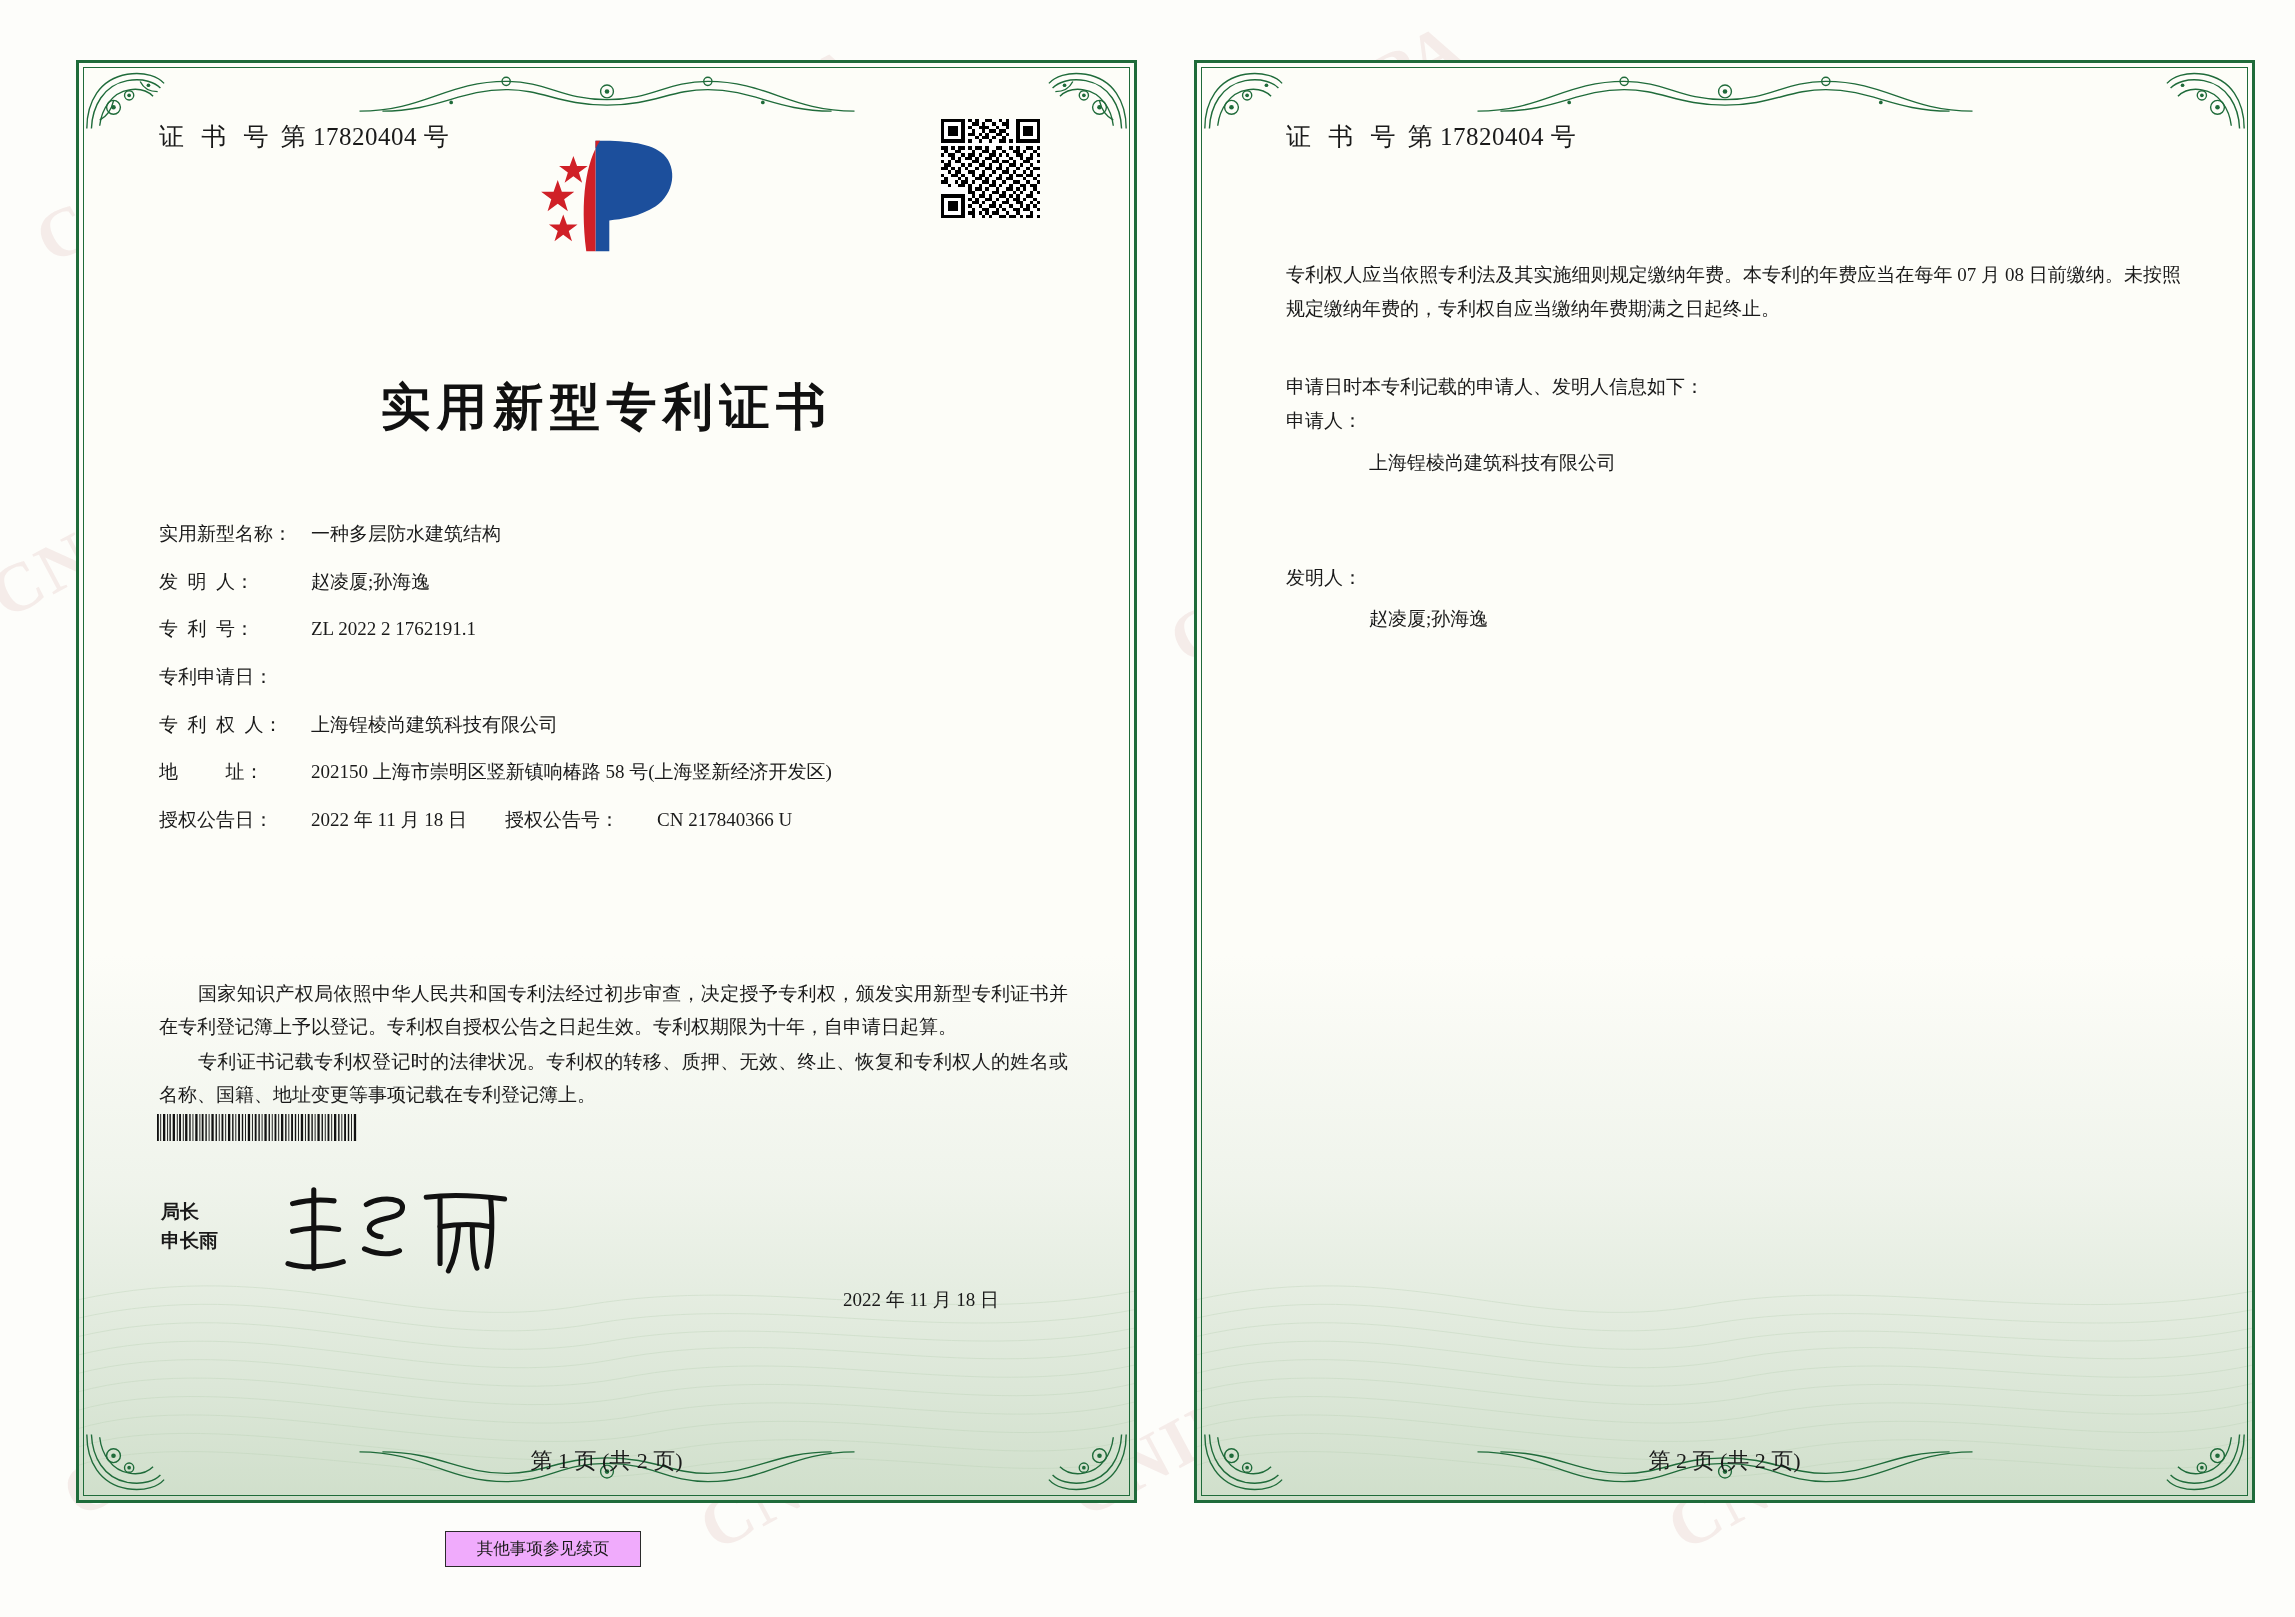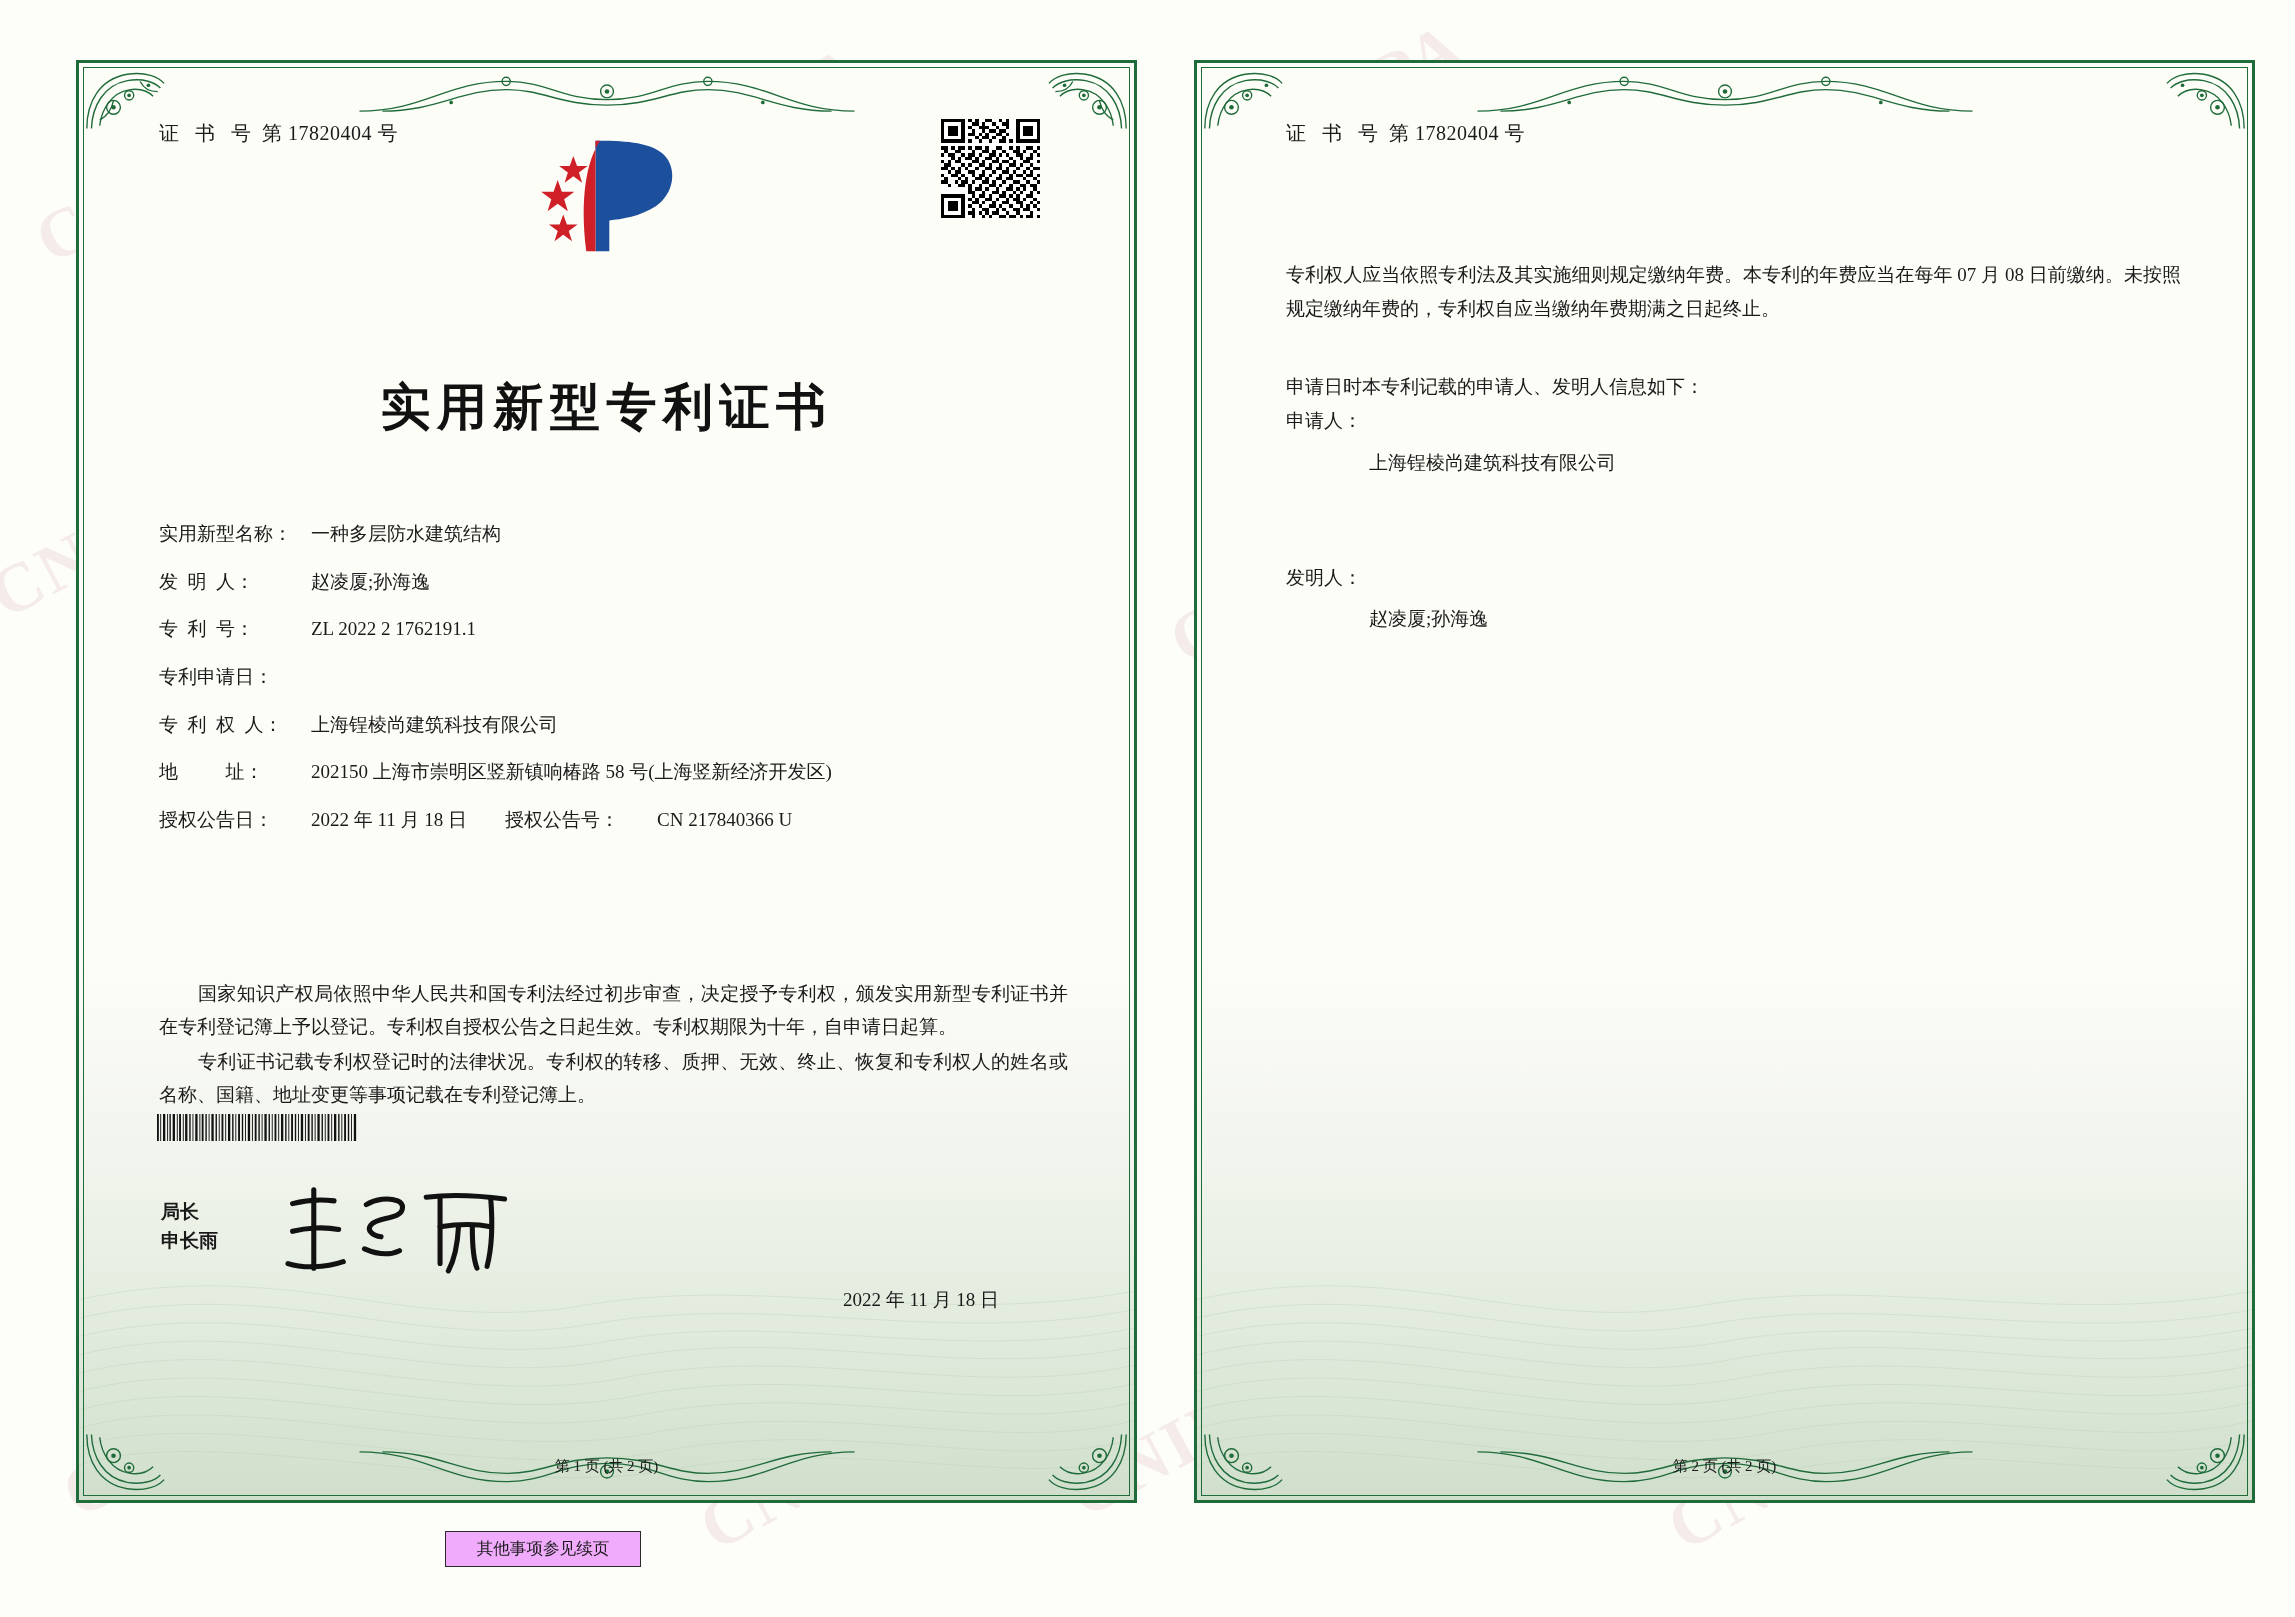--- a/index.html
+++ b/index.html
@@ -116,21 +116,21 @@
 
   .content {
     position: absolute;
     inset: 0;
     z-index: 6;
   }
 
   
   .cert-no {
     position: absolute;
-    font-size: 20px;
+    font-size: 25px;
     letter-spacing: 0.5px;
   }
   .cert-no .sp { letter-spacing: 5.5px; }
 
   .emblem {
     position: absolute;
     top: 69px;
     left: 50%;
     transform: translateX(-50%);
     width: 152px;
@@ -218,21 +218,21 @@
     right: 138px;
     top: 1227px;
     font-size: 19px;
   }
 
   .page-foot {
     position: absolute;
     left: 0; right: 0;
     bottom: 27px;
     text-align: center;
-    font-size: 15px;
+    font-size: 22px;
   }
 
   
   .r-para {
     position: absolute;
     left: 92px;
     right: 74px;
     font-size: 19px;
     line-height: 1.78;
     text-align: justify;

